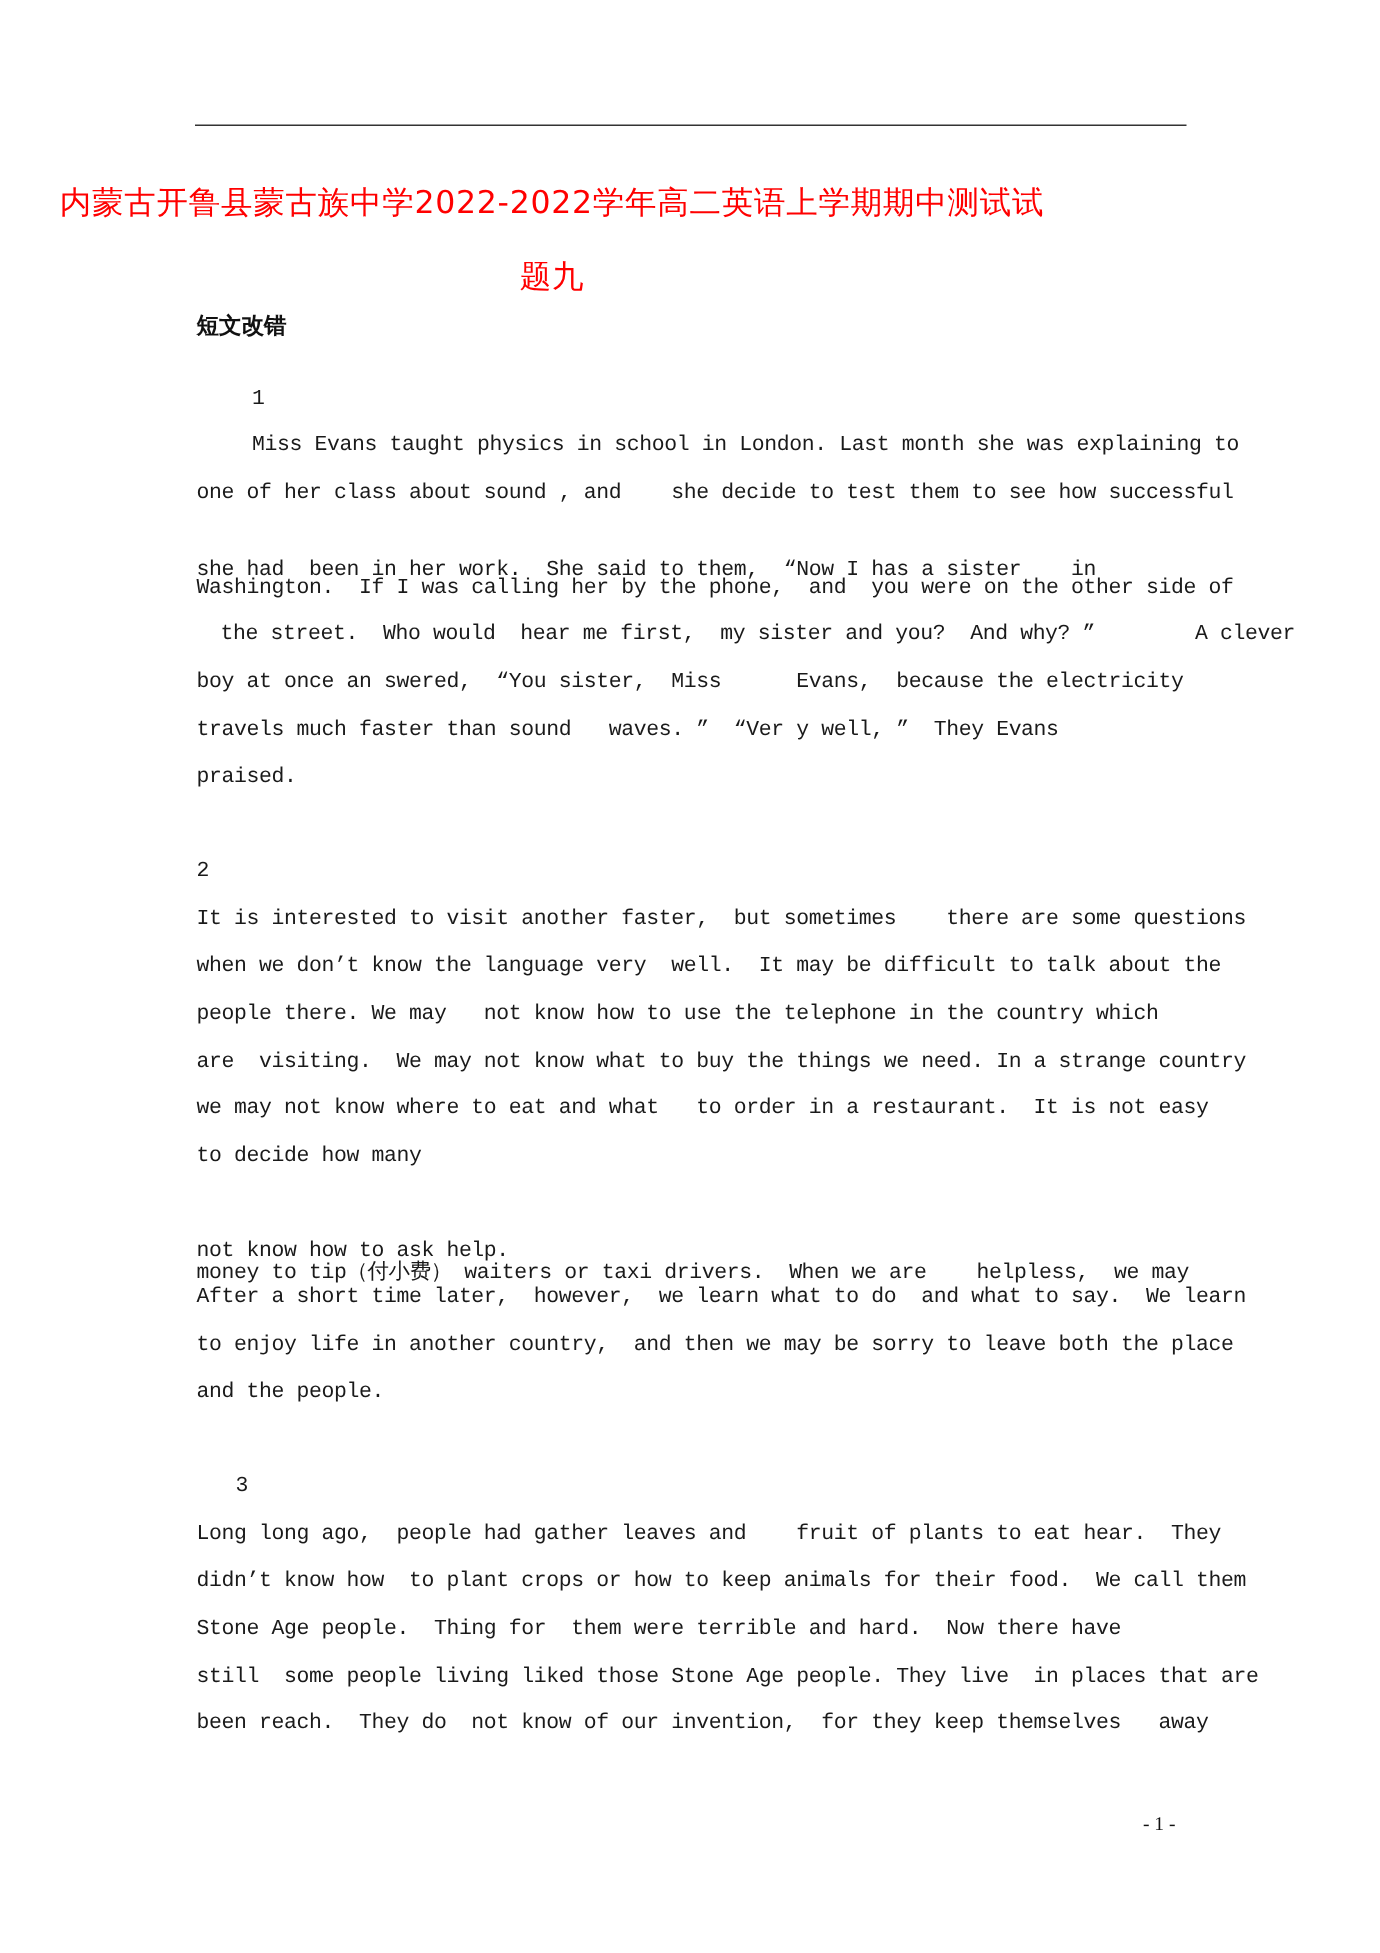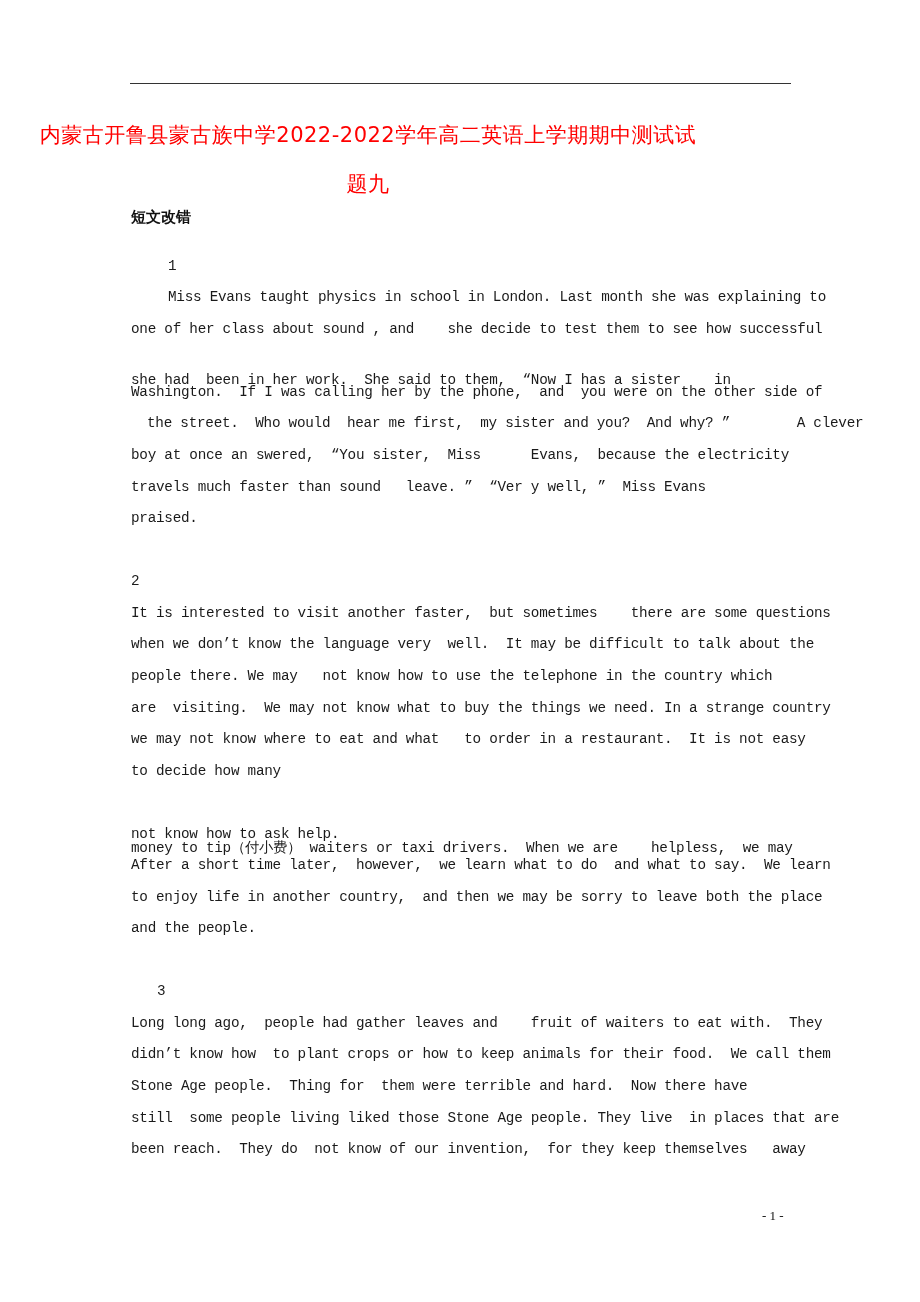--- a/index.html
+++ b/index.html
@@ -30,36 +30,36 @@
 
 <div class="section-label">短文改错</div>
 
 <div class="num" style="left:168px; top:258px;">1</div>
 <div class="line" style="left:168px; top:289px;text-align:center;">Miss Evans taught physics in school in London. Last month she was explaining to</div>
 <div class="line" style="top:321px;">one of her class about sound , and    she decide to test them to see how successful</div>
 <div class="line" style="top:352px;margin-top:20px;">she had  been in her work.  She said to them,  “Now I has a sister    in</div>
 <div class="line" style="top:384px;">Washington.  If I was calling her by the phone,  and  you were on the other side of</div>
 <div class="line" style="top:415px;margin-left:16px;">the street.  Who would  hear me first,  my sister and you?  And why? ”        A clever</div>
 <div class="line" style="top:447px;">boy at once an swered,  “You sister,  Miss      Evans,  because the electricity</div>
-<div class="line" style="top:479px;">travels much faster than sound   leave. ”  “Ver y well, ”  Miss Evans</div>
+<div class="line" style="top:479px;">travels much faster than sound   waves. ”  “Ver y well, ”  They Evans</div>
 <div class="line" style="top:510px;">praised.</div>
 
 <div class="num" style="left:131px; top:573px;">2</div>
 <div class="line" style="top:605px;">It is interested to visit another faster,  but sometimes    there are some questions</div>
 <div class="line" style="top:636px;">when we don’t know the language very  well.  It may be difficult to talk about the</div>
 <div class="line" style="top:668px;">people there. We may   not know how to use the telephone in the country which</div>
 <div class="line" style="top:700px;">are  visiting.  We may not know what to buy the things we need. In a strange country</div>
 <div class="line" style="top:731px;">we may not know where to eat and what   to order in a restaurant.  It is not easy</div>
 <div class="line" style="top:763px;">to decide how many</div>
 <div class="line" style="top:794px;margin-top:44px;">money to tip（付小费） waiters or taxi drivers.  When we are    helpless,  we may</div>
 <div class="line" style="top:826px;text-align:center;">not know how to ask help.</div>
 <div class="line" style="top:857px;">After a short time later,  however,  we learn what to do  and what to say.  We learn</div>
 <div class="line" style="top:889px;">to enjoy life in another country,  and then we may be sorry to leave both the place</div>
 <div class="line" style="top:920px;">and the people.</div>
 
 <div class="num" style="left:157px; top:983px;">3</div>
-<div class="line" style="top:1015px;">Long long ago,  people had gather leaves and    fruit of waiters to eat with.  They</div>
+<div class="line" style="top:1015px;">Long long ago,  people had gather leaves and    fruit of plants to eat hear.  They</div>
 <div class="line" style="top:1046px;">didn’t know how  to plant crops or how to keep animals for their food.  We call them</div>
 <div class="line" style="top:1078px;">Stone Age people.  Thing for  them were terrible and hard.  Now there have</div>
 <div class="line" style="top:1110px;">still  some people living liked those Stone Age people. They live  in places that are</div>
 <div class="line" style="top:1141px;">been reach.  They do  not know of our invention,  for they keep themselves   away</div>
 
 <div class="page-num">- 1 -</div>
 
 </body></html>

